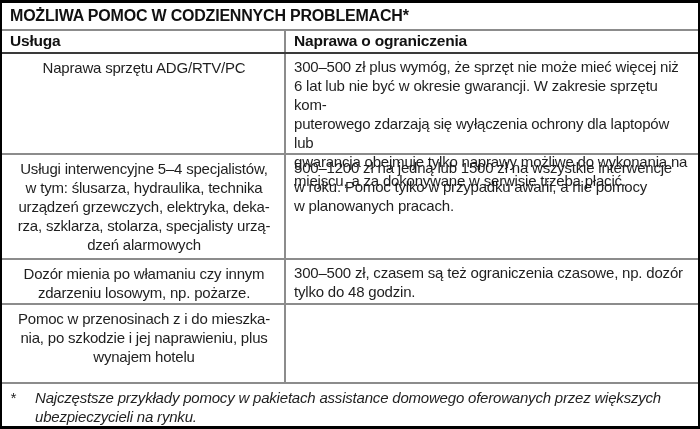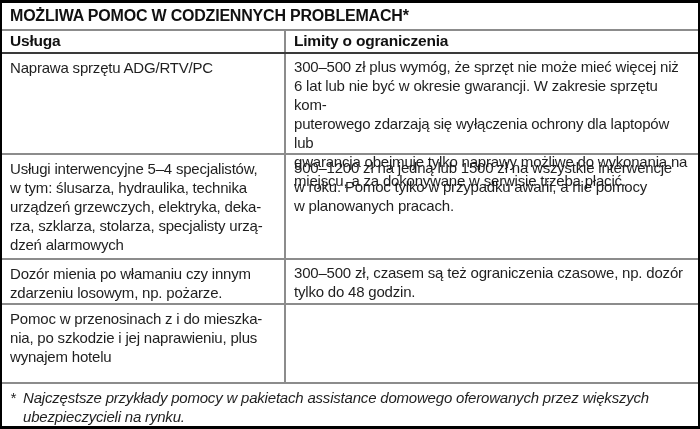--- a/index.html
+++ b/index.html
@@ -48,48 +48,49 @@
     line-height: 19px;
   }
   .row-1 { height: 101px; }
   .row-2 { height: 106px; }
   .row-3 { height: 46px; }
   .row-4 { height: 80px; }
   .cell {
     padding: 3px 6px 0 8px;
     white-space: pre-line;
   }
-  .cell.col-left { padding-top: 4px; }
+  .cell.col-left { padding-top: 4px; text-align: center; }
   .footnote-row {
     flex: 1;
     display: flex;
     padding: 4px 8px 0 8px;
     font-style: italic;
     font-size: 15px;
     line-height: 19px;
     color: #1f1f1f;
   }
   .footnote-marker {
     width: 13px;
     flex: 0 0 13px;
   }
   .footnote-text {
     white-space: pre-line;
+    margin-left: 12px;
   }
 </style>
 </head>
 <body>
 
 <div class="table-wrap">
 
   <div class="title-row">MOŻLIWA POMOC W CODZIENNYCH PROBLEMACH*</div>
 
   <div class="head-row">
     <div class="head-cell col-left">Usługa</div>
-    <div class="head-cell col-right">Limity o ograniczenia</div>
+    <div class="head-cell col-right">Naprawa o ograniczenia</div>
   </div>
 
   <div class="data-row row-1">
     <div class="cell col-left">Naprawa sprzętu ADG/RTV/PC</div>
     <div class="cell col-right">300–500 zł plus wymóg, że sprzęt nie może mieć więcej niż
 6 lat lub nie być w okresie gwarancji. W zakresie sprzętu kom-
 puterowego zdarzają się wyłączenia ochrony dla laptopów lub
 gwarancja obejmuje tylko naprawy możliwe do wykonania na
 miejscu, a za dokonywane w serwisie trzeba płacić.</div>
   </div>

